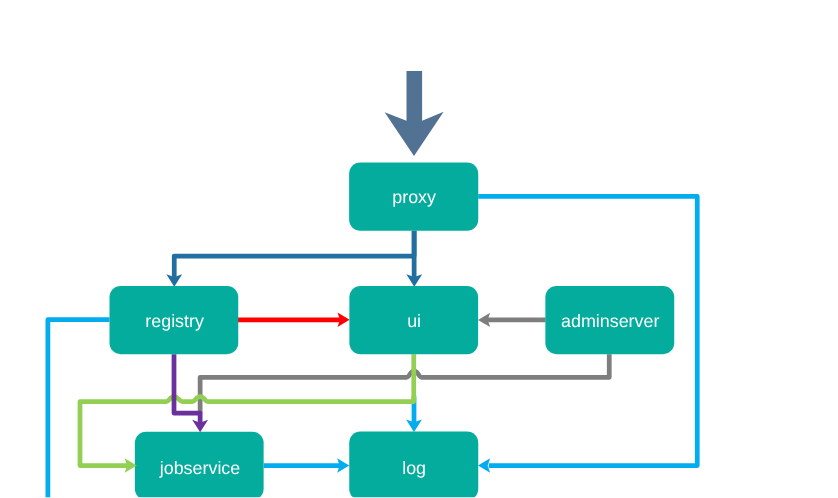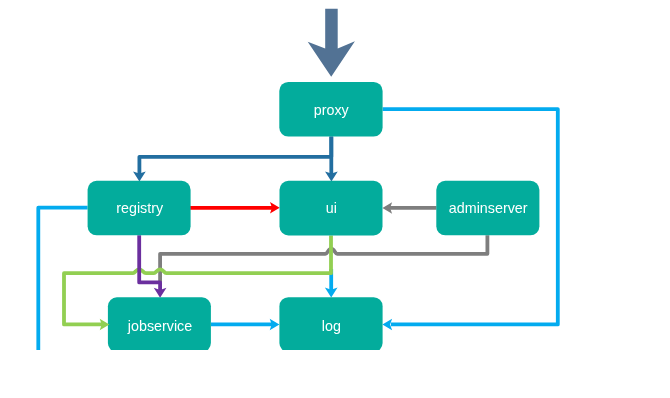--- a/index.html
+++ b/index.html
@@ -1,16 +1,16 @@
 <!DOCTYPE html>
 <html><head>
 <meta charset="utf-8">
 <style>
   html,body{margin:0;padding:0;background:#ffffff;}
-  #page{position:relative;width:670px;height:350px;background:#ffffff;overflow:hidden;}
+  #page{position:relative;width:670px;height:350px;background:#ffffff;overflow:hidden;margin-top:48px;}
   svg{display:block;}
   .nlabel{font-family:"Liberation Sans",sans-serif;font-size:14.3px;fill:#ffffff;text-anchor:middle;}
   .lnk{fill:none;stroke-width:3.8;stroke-linecap:butt;stroke-linejoin:round;}
 </style>
 </head>
 <body>
 
 <div id="page">
 <svg width="670" height="398" viewBox="0 0 670 398">
 

